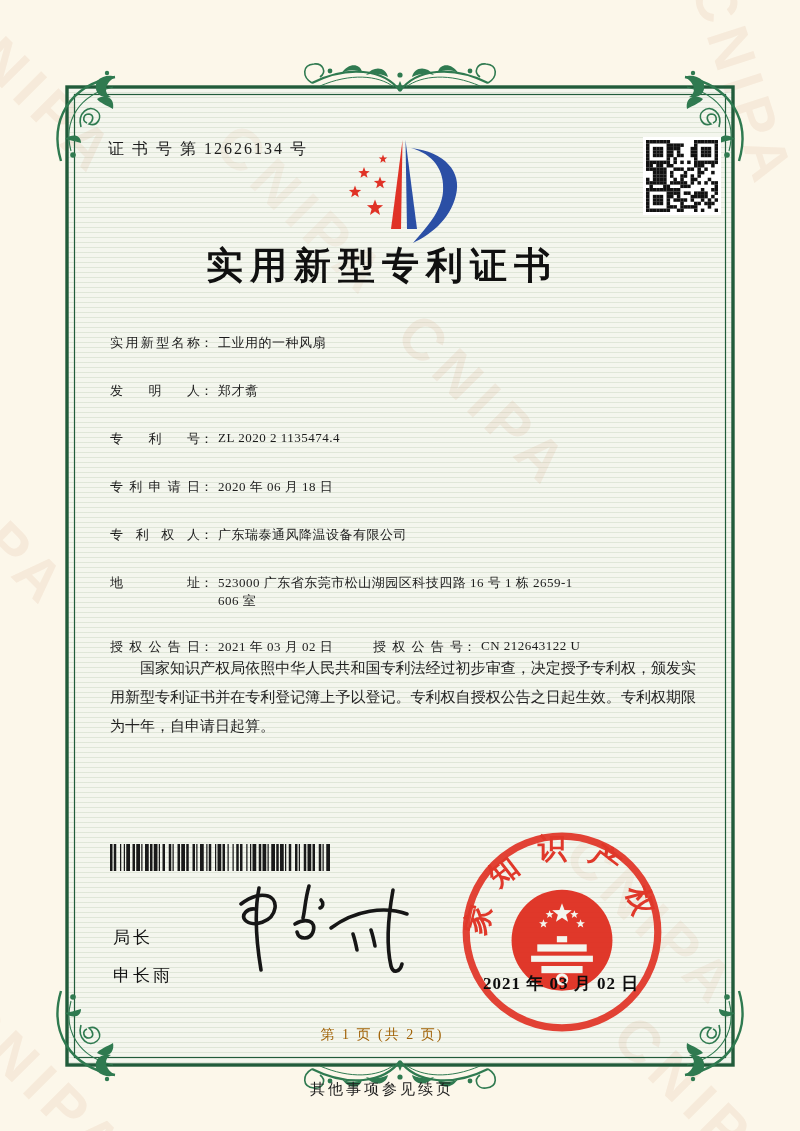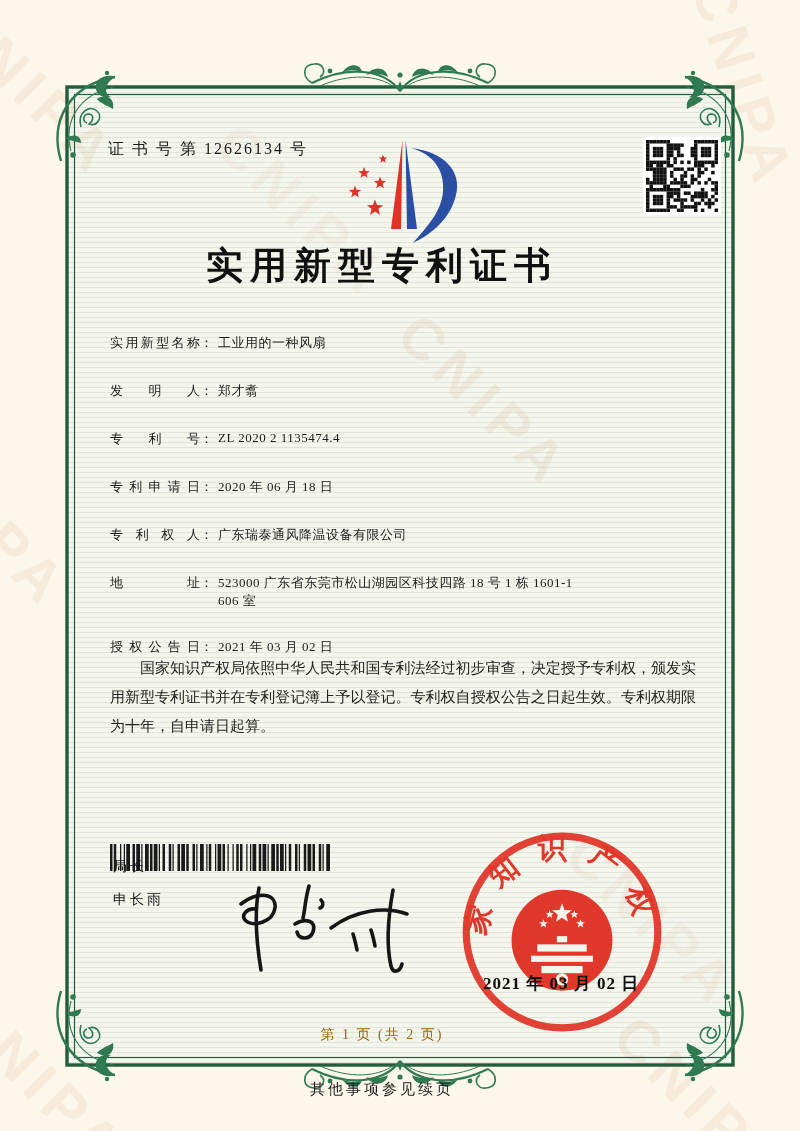--- a/index.html
+++ b/index.html
@@ -38,22 +38,22 @@
   .addr-wrap{display:inline-block;margin-left:5px;letter-spacing:0.5px;vertical-align:top;}
   .grant-row{display:flex;height:22px;margin-top:18px;white-space:nowrap;}
   .grant-pair1{width:263px;}
 
   .body-text{position:absolute;left:110px;top:654px;width:586px;font-size:15px;line-height:29px;
     color:#222;text-align:justify;}
   .body-text p{margin:0;text-indent:2em;}
 
   .barcode-svg{position:absolute;left:110px;top:844px;}
 
-  .director{position:absolute;left:113px;top:858px;font-family:"Liberation Sans","DejaVu Sans",sans-serif;
-    font-size:14px;color:#141414;letter-spacing:3px;}
+  .director{position:absolute;left:113px;top:926px;font-family:"Liberation Sans","DejaVu Sans",sans-serif;
+    font-size:17px;color:#141414;letter-spacing:3px;}
   .director div{margin-bottom:15px;}
   .signature-svg{position:absolute;left:225px;top:880px;}
 
   .seal-svg{position:absolute;left:459px;top:829px;opacity:0.93;}
   .seal-date{position:absolute;left:456px;top:972px;width:210px;text-align:center;
     font-size:17px;font-weight:600;letter-spacing:1px;color:#0d0d0d;}
 
   .page-info{position:absolute;left:0;top:1026px;width:100%;text-align:center;font-size:14px;
     letter-spacing:2px;color:#a16207;}
   .continuation{position:absolute;left:0;top:1080px;width:100%;text-align:center;font-size:15px;
@@ -385,25 +385,28 @@
       <div class="f-row">
         <span class="f-label">专利号</span><span class="f-colon">：</span><span class="f-value">ZL 2020 2 1135474.4</span>
       </div>
       <div class="f-row">
         <span class="f-label">专利申请日</span><span class="f-colon">：</span><span class="f-value">2020 年 06 月 18 日</span>
       </div>
       <div class="f-row">
         <span class="f-label">专利权人</span><span class="f-colon">：</span><span class="f-value">广东瑞泰通风降温设备有限公司</span>
       </div>
       <div class="f-row address">
-        <span class="f-label">地址</span><span class="f-colon">：</span><span class="addr-wrap"><span>523000 广东省东莞市松山湖园区科技四路 18 号 1 栋 1601-1</span><br><span>606 室</span></span>
+        <span class="f-label">地址</span><span class="f-colon">：</span><span class="addr-wrap"><span>523000 广东省东莞市松山湖园区科技四路 16 号 1 栋 2659-1</span><br><span>606 室</span></span>
       </div>
       <div class="grant-row">
         <span class="grant-pair1">
           <span class="f-label">授权公告日</span><span class="f-colon">：</span><span class="f-value">2021 年 03 月 02 日</span>
+        </span>
+        <span>
+          <span class="f-label">授权公告号</span><span class="f-colon">：</span><span class="f-value">CN 212643122 U</span>
         </span>
       </div>
     </div>
 
     <div class="body-text">
       <p>国家知识产权局依照中华人民共和国专利法经过初步审查，决定授予专利权，颁发实用新型专利证书并在专利登记簿上予以登记。专利权自授权公告之日起生效。专利权期限为十年，自申请日起算。</p>
     </div>
 
     <svg id="barcode-svg" class="barcode-svg" width="222" height="27" viewBox="0 0 222 27">
         <rect x="0.00" y="0" width="2.50" height="27" fill="#1a1a1a"></rect>

